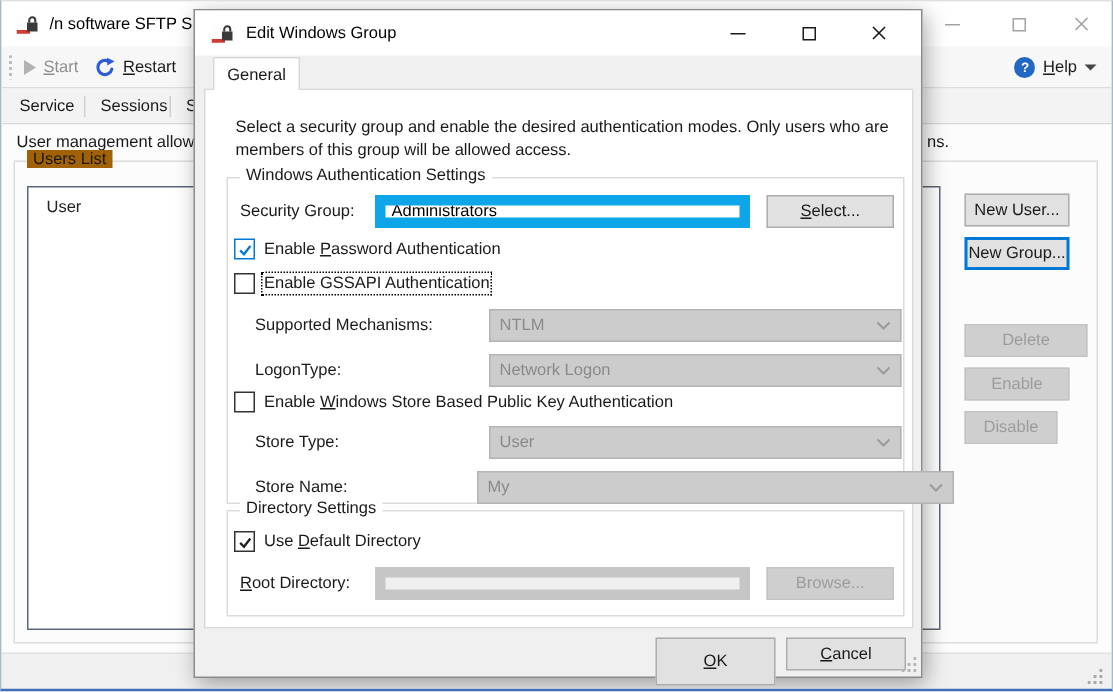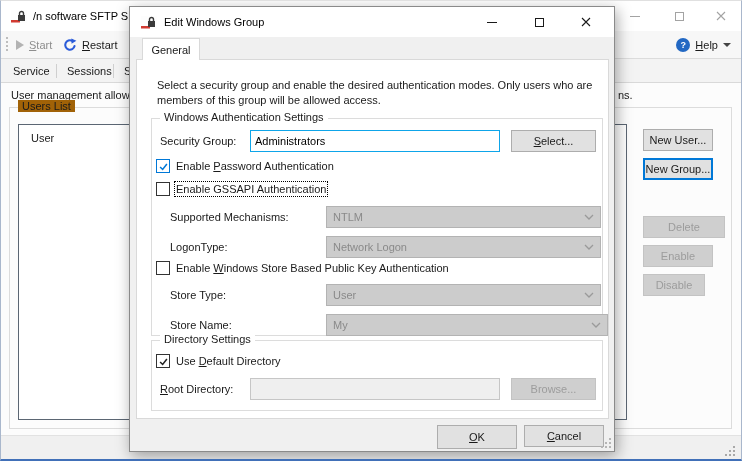--- a/index.html
+++ b/index.html
@@ -54,21 +54,21 @@
   .dialog { position:absolute; left:128px; top:5px; width:486px; height:446px; background:#f0f0f0;
             border:1px solid #8a8a8a; box-shadow:2px 4px 14px rgba(0,0,0,0.35); z-index:10; }
   .dlg-titlebar { position:absolute; left:0; top:0; right:0; height:30px; background:#ffffff; }
   .dlg-title { position:absolute; left:34px; top:9px; color:#000; white-space:nowrap; }
   .dlg-tab { position:absolute; left:12px; top:31px; width:58px; height:22px; background:#fff;
              border:1px solid #d9d9d9; border-bottom:none; z-index:2; display:flex; align-items:center; justify-content:center; }
   .tabpage { position:absolute; left:6px; top:52px; width:473px; height:360px; background:#fff; border:1px solid #d9d9d9; z-index:1; }
   .desc { position:absolute; left:20px; top:18px; width:450px; line-height:15px; color:#1a1a1a; }
 
   .fieldlabel { position:absolute; white-space:nowrap; color:#1a1a1a; }
-  .textinput { position:absolute; height:22px; border:1px solid #0ea5e9; background:#fff; padding:0 4px;
+  .textinput { position:absolute; height:22px; border:7px solid #0ea5e9; background:#fff; padding:0 4px;
                font:inherit; color:#000; }
   .textinput.disabled { background:#efefef; border-color:#c6c6c6; }
   .combo { position:absolute; height:22px; background:#cccccc; border:1px solid #b3b3b3;
            display:flex; align-items:center; justify-content:space-between; padding:0 6px; color:#8a8a8a; }
 
   .cb { position:absolute; width:14px; height:14px; background:#fff; border:1px solid #333;
         display:flex; align-items:center; justify-content:center; }
   .cb.blue { border-color:#0078d7; }
   .cb-label { position:absolute; white-space:nowrap; color:#1a1a1a; }
   .focus-dotted { outline:1px dotted #000; outline-offset:1px; }
@@ -247,21 +247,21 @@
 
         <div class="fieldlabel" style="left:18px;top:170px;">Store Type:</div>
         <div class="combo" style="left:174px;top:165px;width:275px;">
           <span>User</span>
           <svg width="10" height="6" viewBox="0 0 10 6">
               <polyline points="1,1 5,5 9,1" fill="none" stroke="#9a9a9a" stroke-width="1.3"></polyline>
             </svg>
         </div>
 
         <div class="fieldlabel" style="left:18px;top:200px;">Store Name:</div>
-        <div class="combo" style="left:174px;top:195px;width:282px;justify-content:space-between;">
+        <div class="combo" style="left:166px;top:195px;width:318px;justify-content:space-between;">
           <span>My</span>
           <svg width="10" height="6" viewBox="0 0 10 6">
               <polyline points="1,1 5,5 9,1" fill="none" stroke="#9a9a9a" stroke-width="1.3"></polyline>
             </svg>
         </div>
       </div>
 
       <div class="groupbox" style="left:14px;top:280px;width:452px;height:71px;">
         <span class="groupbox-label bg-white">Directory Settings</span>
 
@@ -273,21 +273,21 @@
         <span class="cb-label" style="left:24px;top:14px;"><span>Use </span><span class="u">D</span><span>efault Directory</span></span>
 
         <div class="fieldlabel" style="left:8px;top:42px;"><span></span><span class="u">R</span><span>oot Directory:</span></div>
         <input class="textinput disabled" style="left: 98px; top: 37px; width: 250px;" disabled="" value="">
         <div class="btn disabled" style="left:359px;top:37px;width:85px;height:22px;">
             <span>Browse...</span>
           </div>
       </div>
     </div>
 
-    <div class="btn" style="left:307px;top:418px;width:80px;height:24px;">
+    <div class="btn" style="left:307px;top:418px;width:80px;height:32px;">
       <span><span></span><span class="u">O</span><span>K</span></span>
     </div>
     <div class="btn" style="left:394px;top:418px;width:80px;height:22px;">
       <span><span></span><span class="u">C</span><span>ancel</span></span>
     </div>
 
     <svg class="grip" style="right:3px;bottom:3px;" width="10" height="10" viewBox="0 0 10 10">
       <g fill="#b5b5b5">
           <rect x="8" y="0" width="2" height="2"></rect>
           <rect x="8" y="4" width="2" height="2"></rect>

